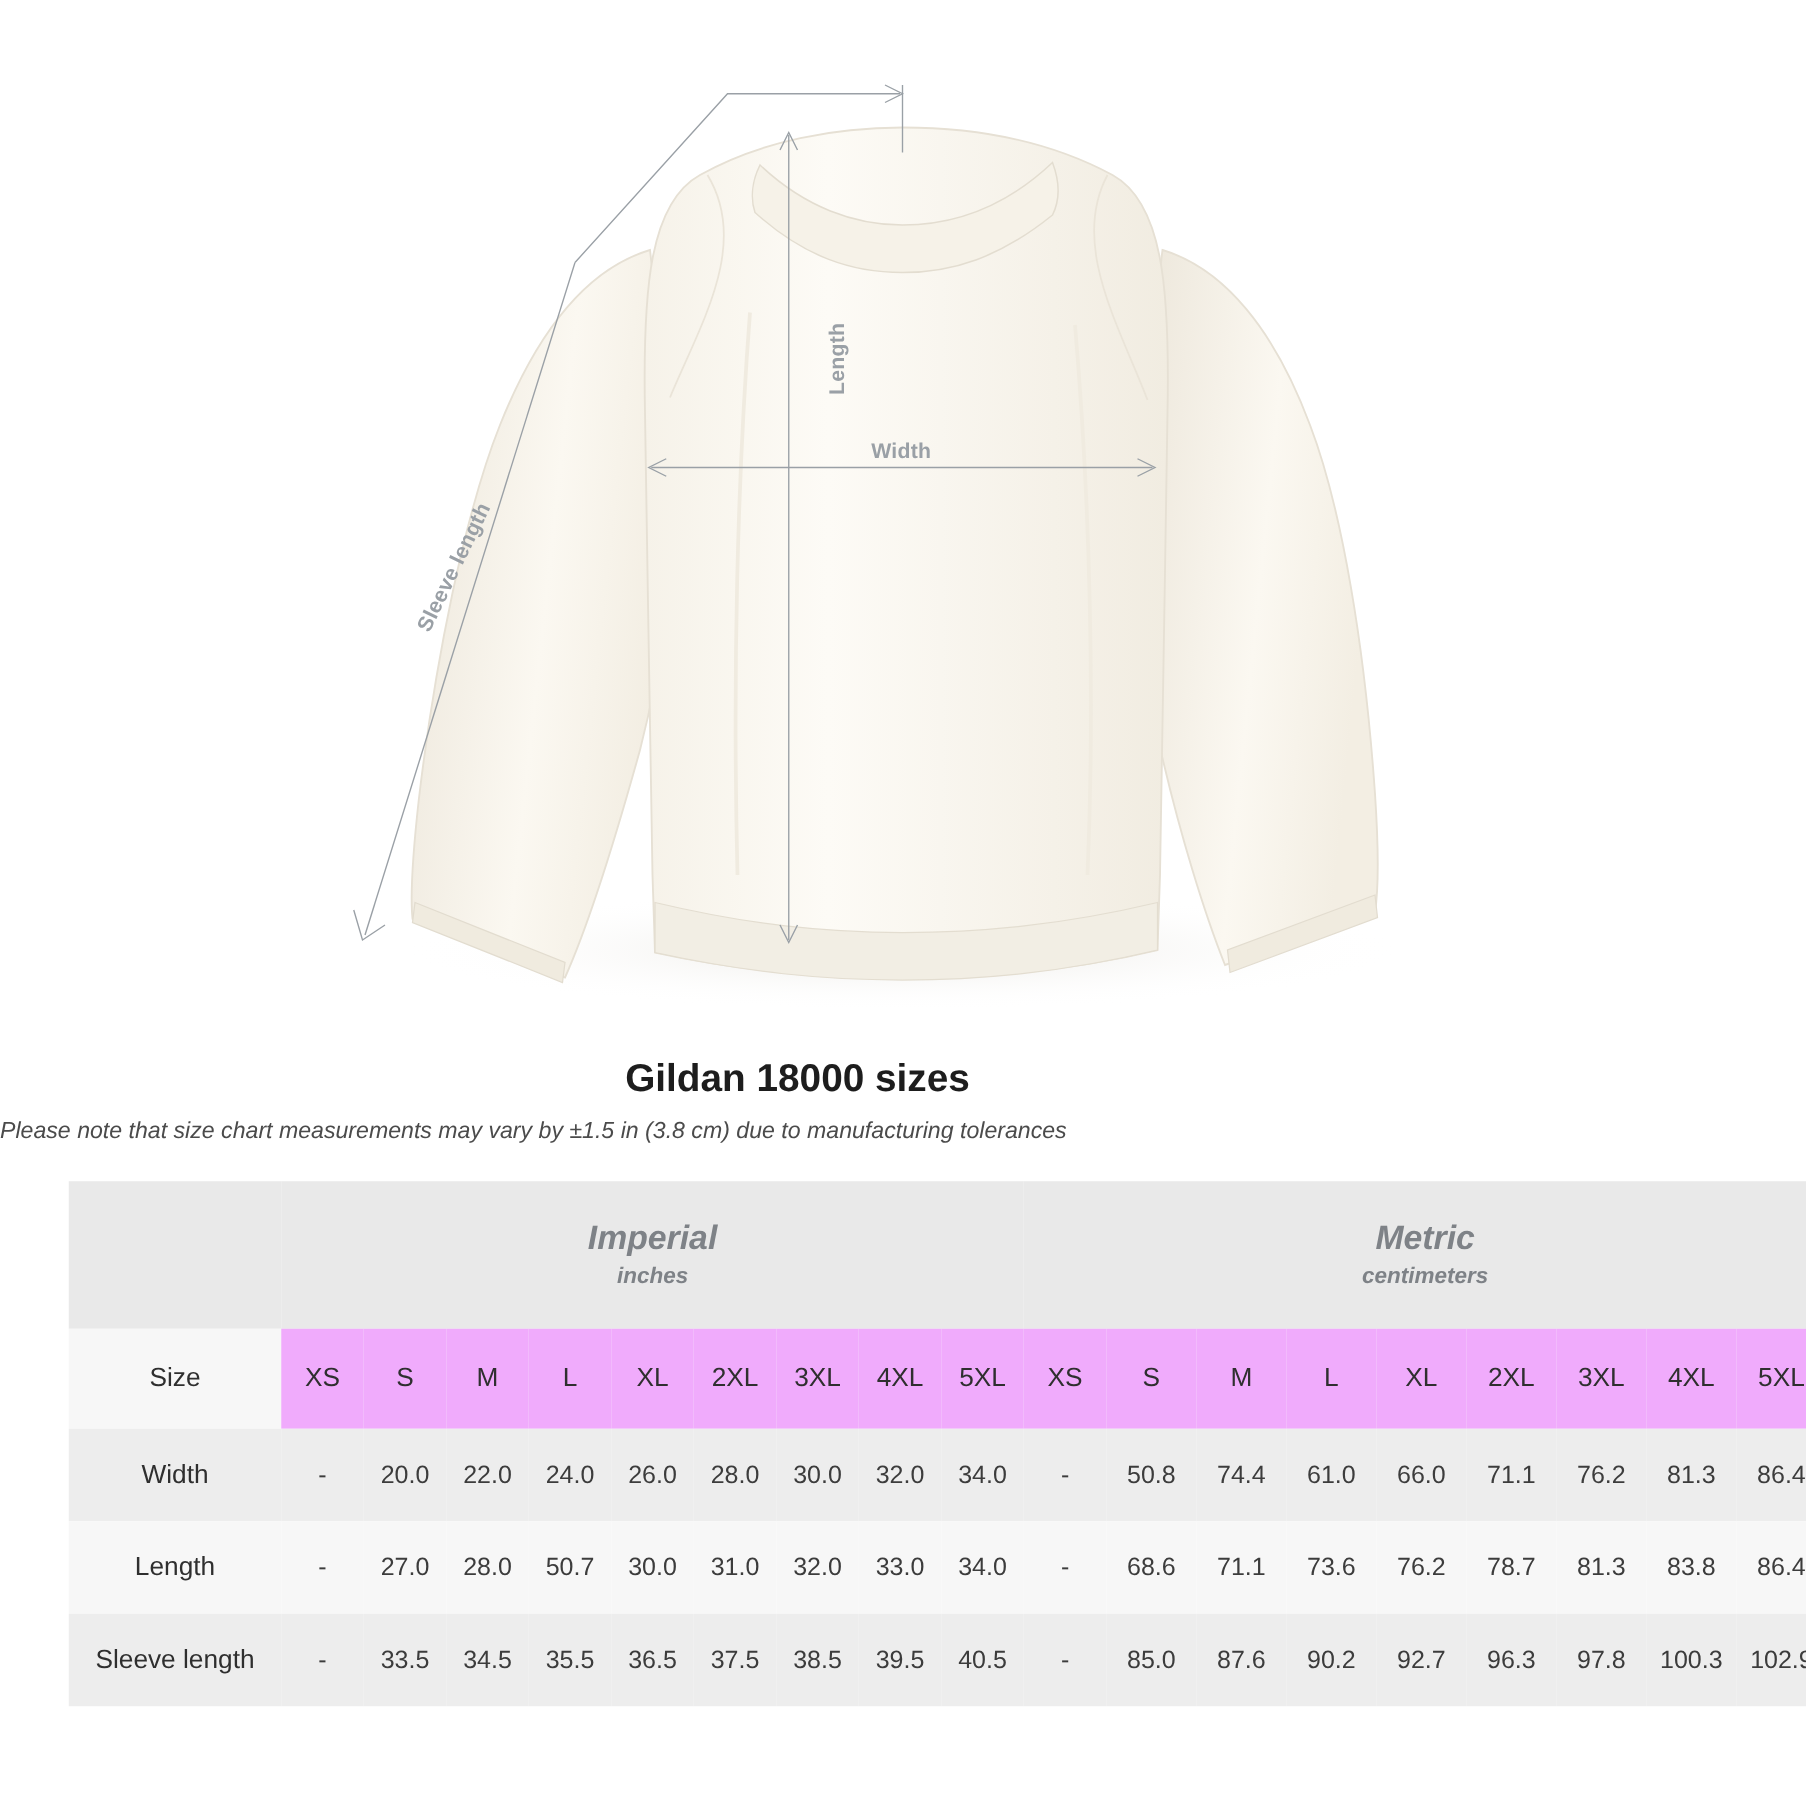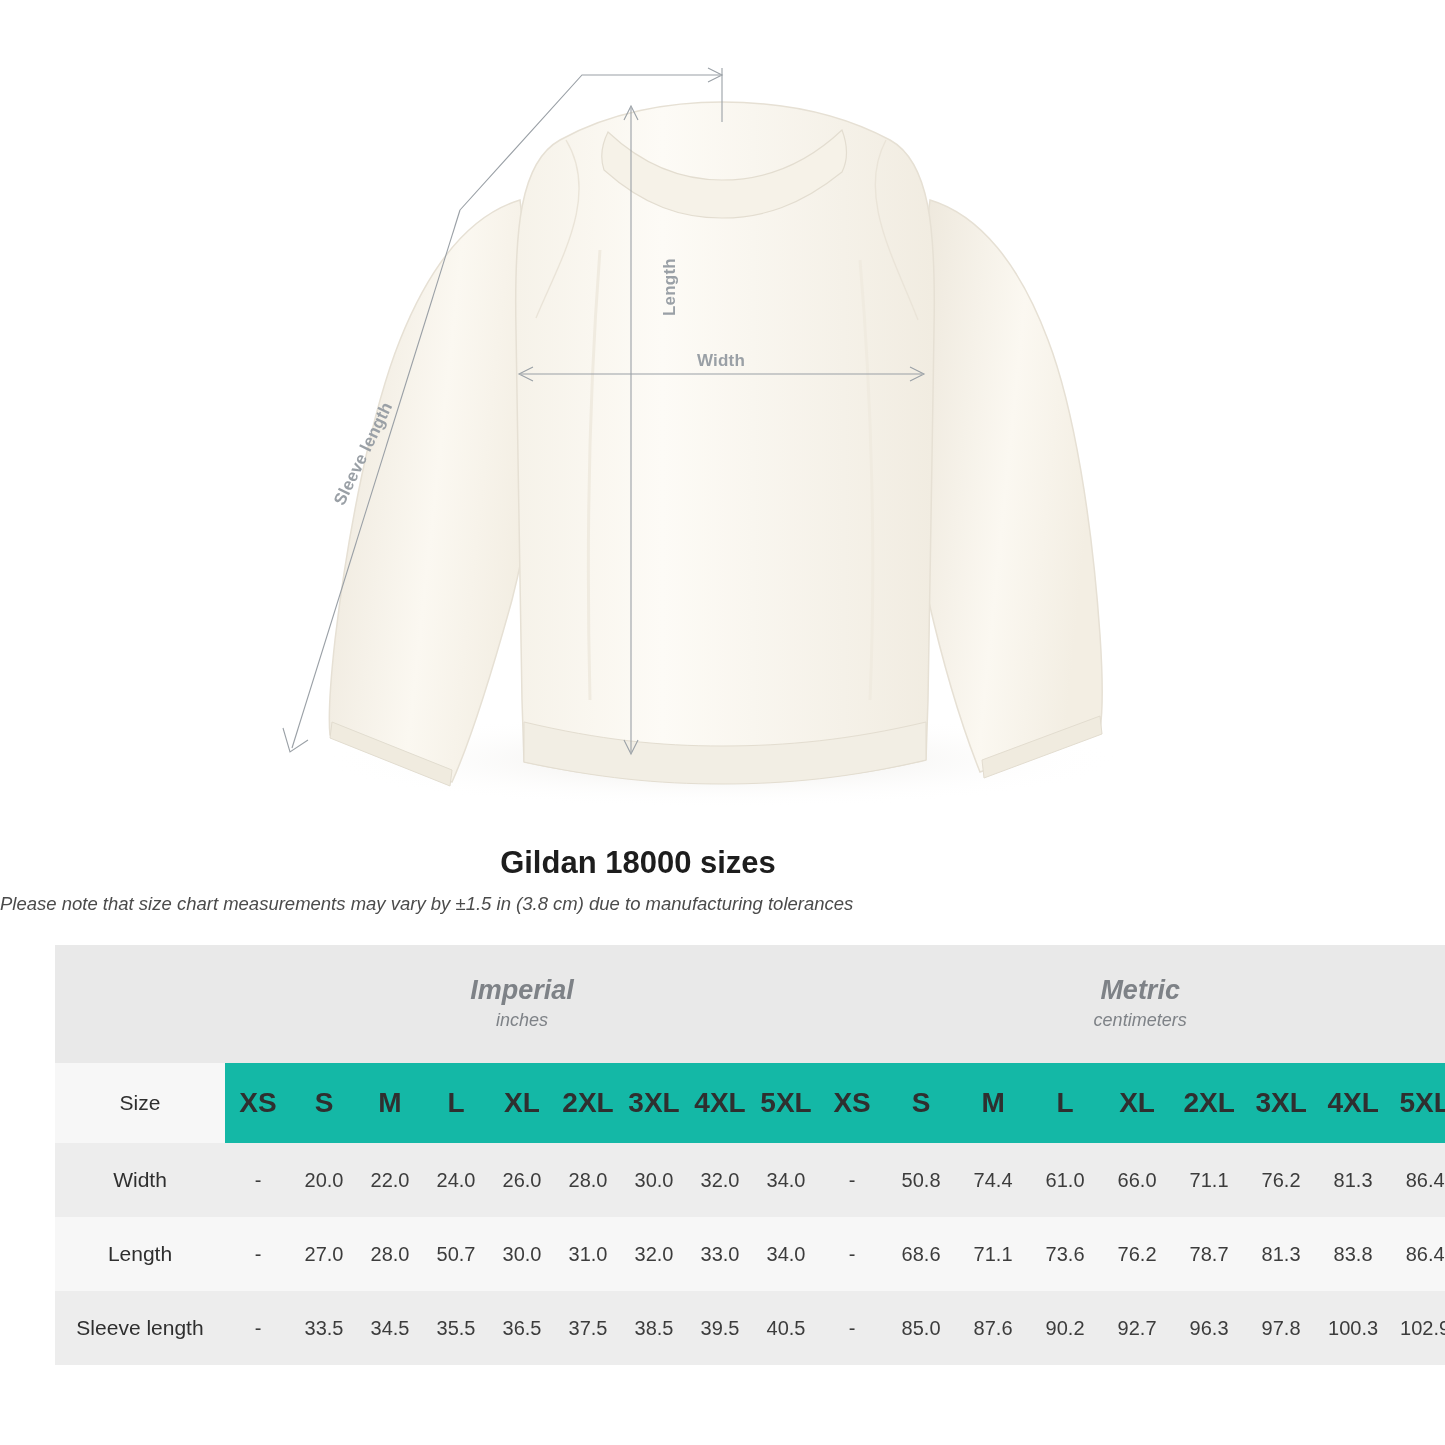--- a/index.html
+++ b/index.html
@@ -91,25 +91,26 @@
     font-style: italic;
     font-weight: bold;
     color: #7e8287;
     line-height: 1.25;
   }
   .unit-sub {
     font-size: 18px;
     font-style: italic;
     color: #7e8287;
     line-height: 1.5;
+    font-weight: bold;
   }
   tr.head-row td {
-    background: #14b8a6;
-    font-weight: bold;
-    font-size: 28px;
+    background: #f0abfc;
+    font-weight: normal;
+    font-size: 21px;
     color: #2f2f2f;
     height: 80px;
   }
   tr.head-row td.rowlabel,
   tr.data-row td.rowlabel {
     font-weight: normal;
     font-size: 21px;
     color: #2f2f2f;
   }
   tr.data-row.odd td { background: #ededed; }

